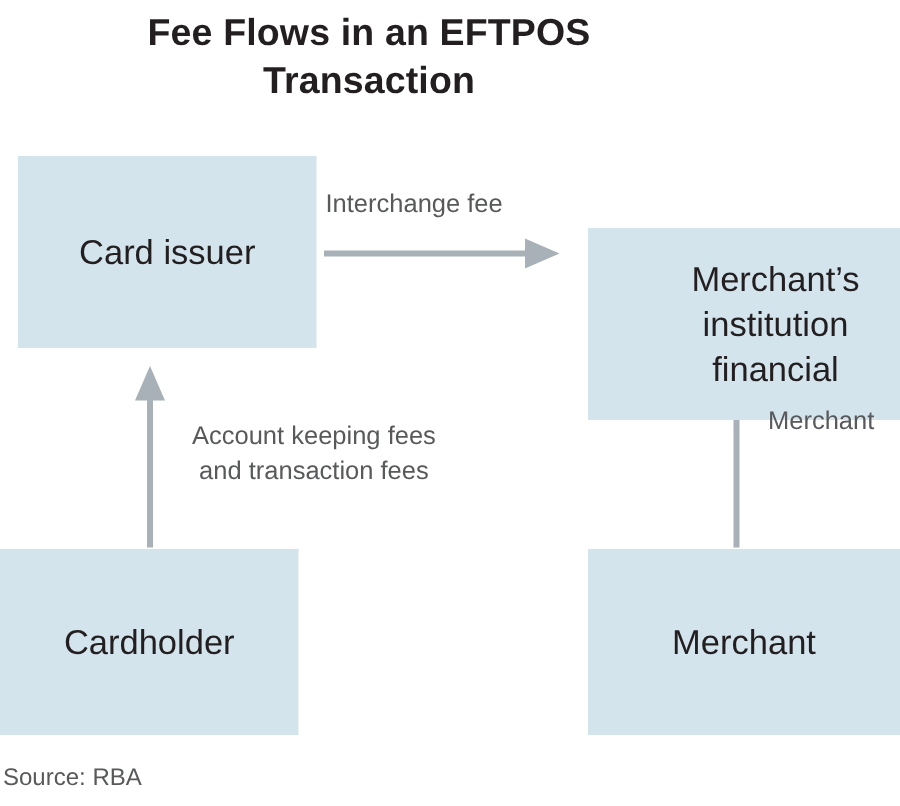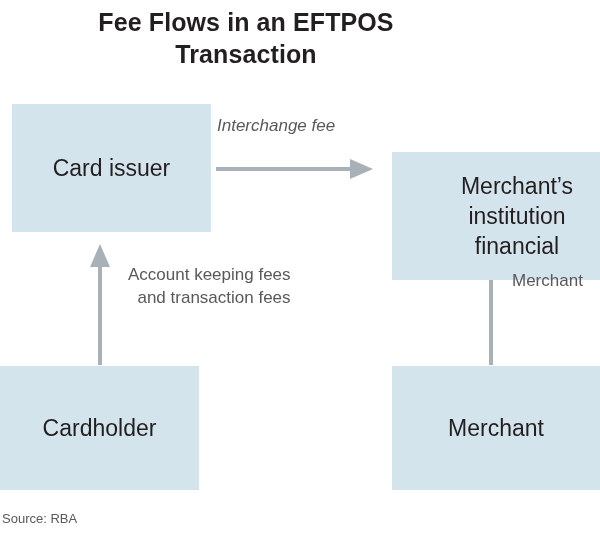--- a/index.html
+++ b/index.html
@@ -76,43 +76,42 @@
   .edge-label {
     position: absolute;
     font-family: "Liberation Sans", sans-serif;
     font-size: 17px;
     line-height: 23px;
     color: #58595b;
     white-space: nowrap;
   }
   #label-interchange-fee {
     left: 217px;
-    top: 114px;
+    top: 124px;
     text-align: left;
-    font-style: italic;
   }
   #label-account-fees {
     left: 128px;
-    top: 263px;
-    text-align: right;
+    top: 279px;
+    text-align: center;
   }
   #label-merchant-service-fee {
     left: 512px;
     top: 269px;
     text-align: left;
   }
   .edge-label .lbl-line { display: block; }
 
   
   #source-note {
     position: absolute;
     left: 2px;
     top: 508px;
     font-family: "Liberation Sans", sans-serif;
-    font-size: 13px;
+    font-size: 16px;
     line-height: 22px;
     color: #58595b;
   }
 </style>
 </head>
 <body>
 
 <div id="diagram-root">
 
   <div class="chart-title">

